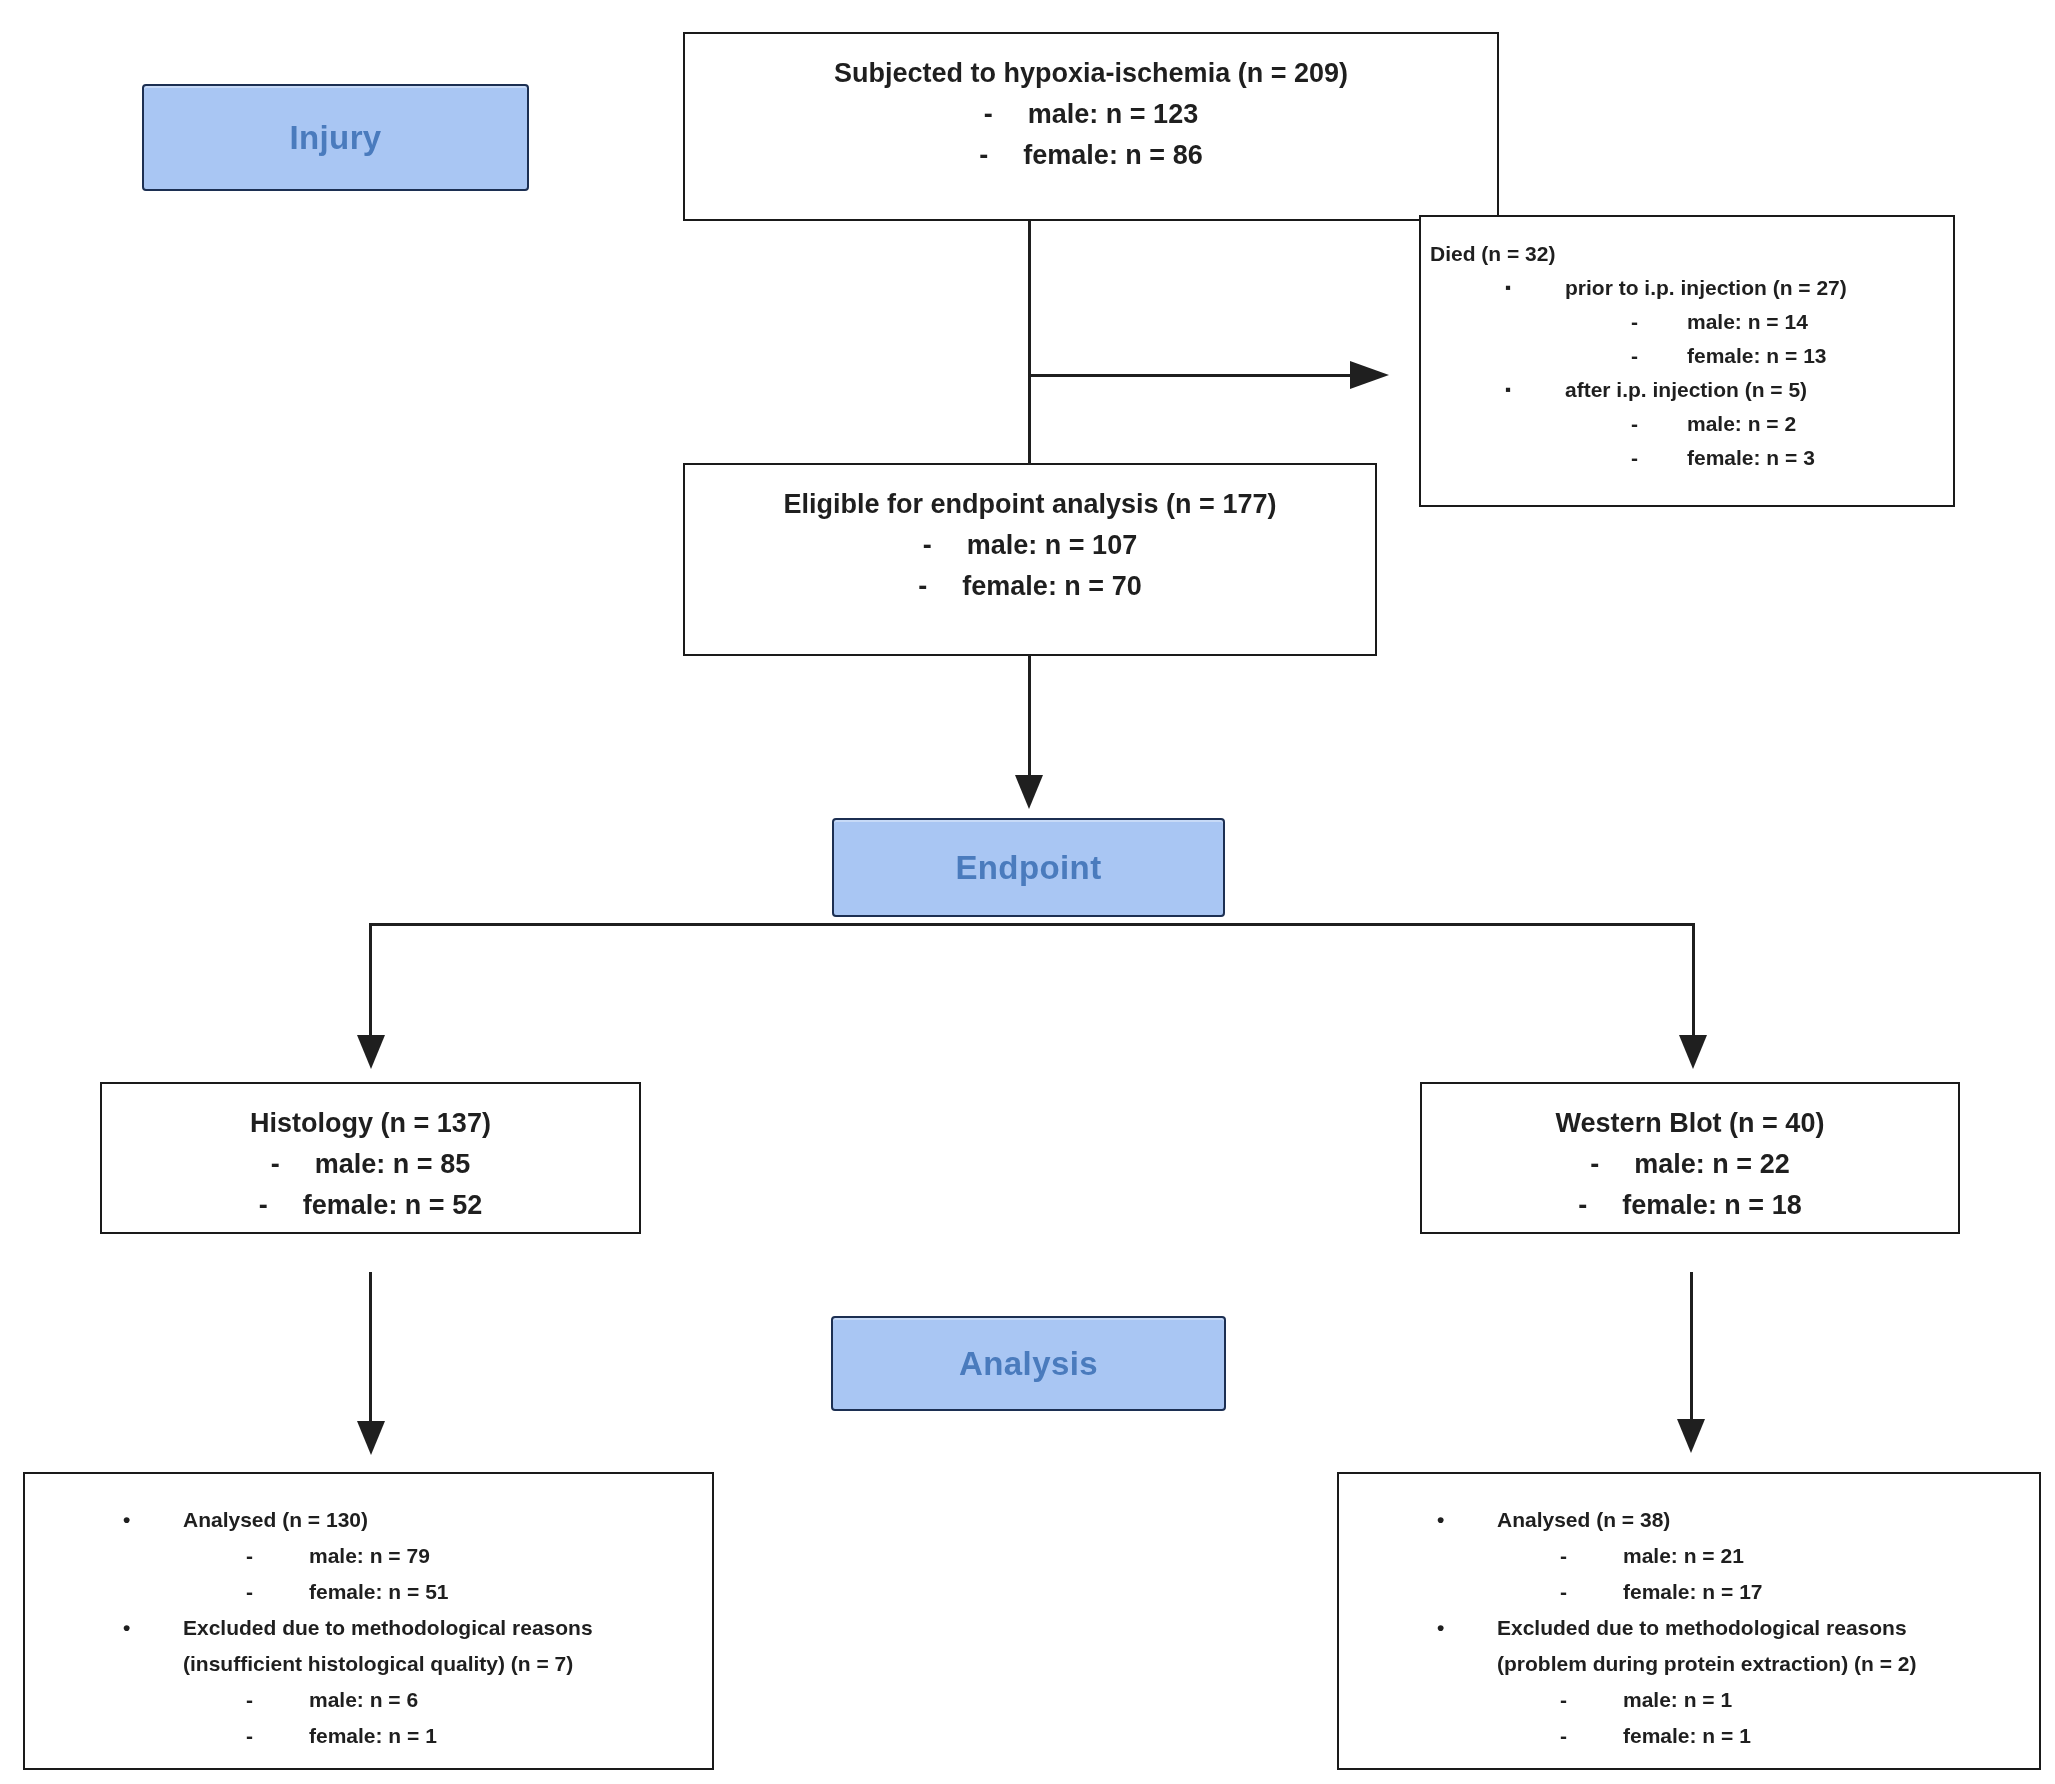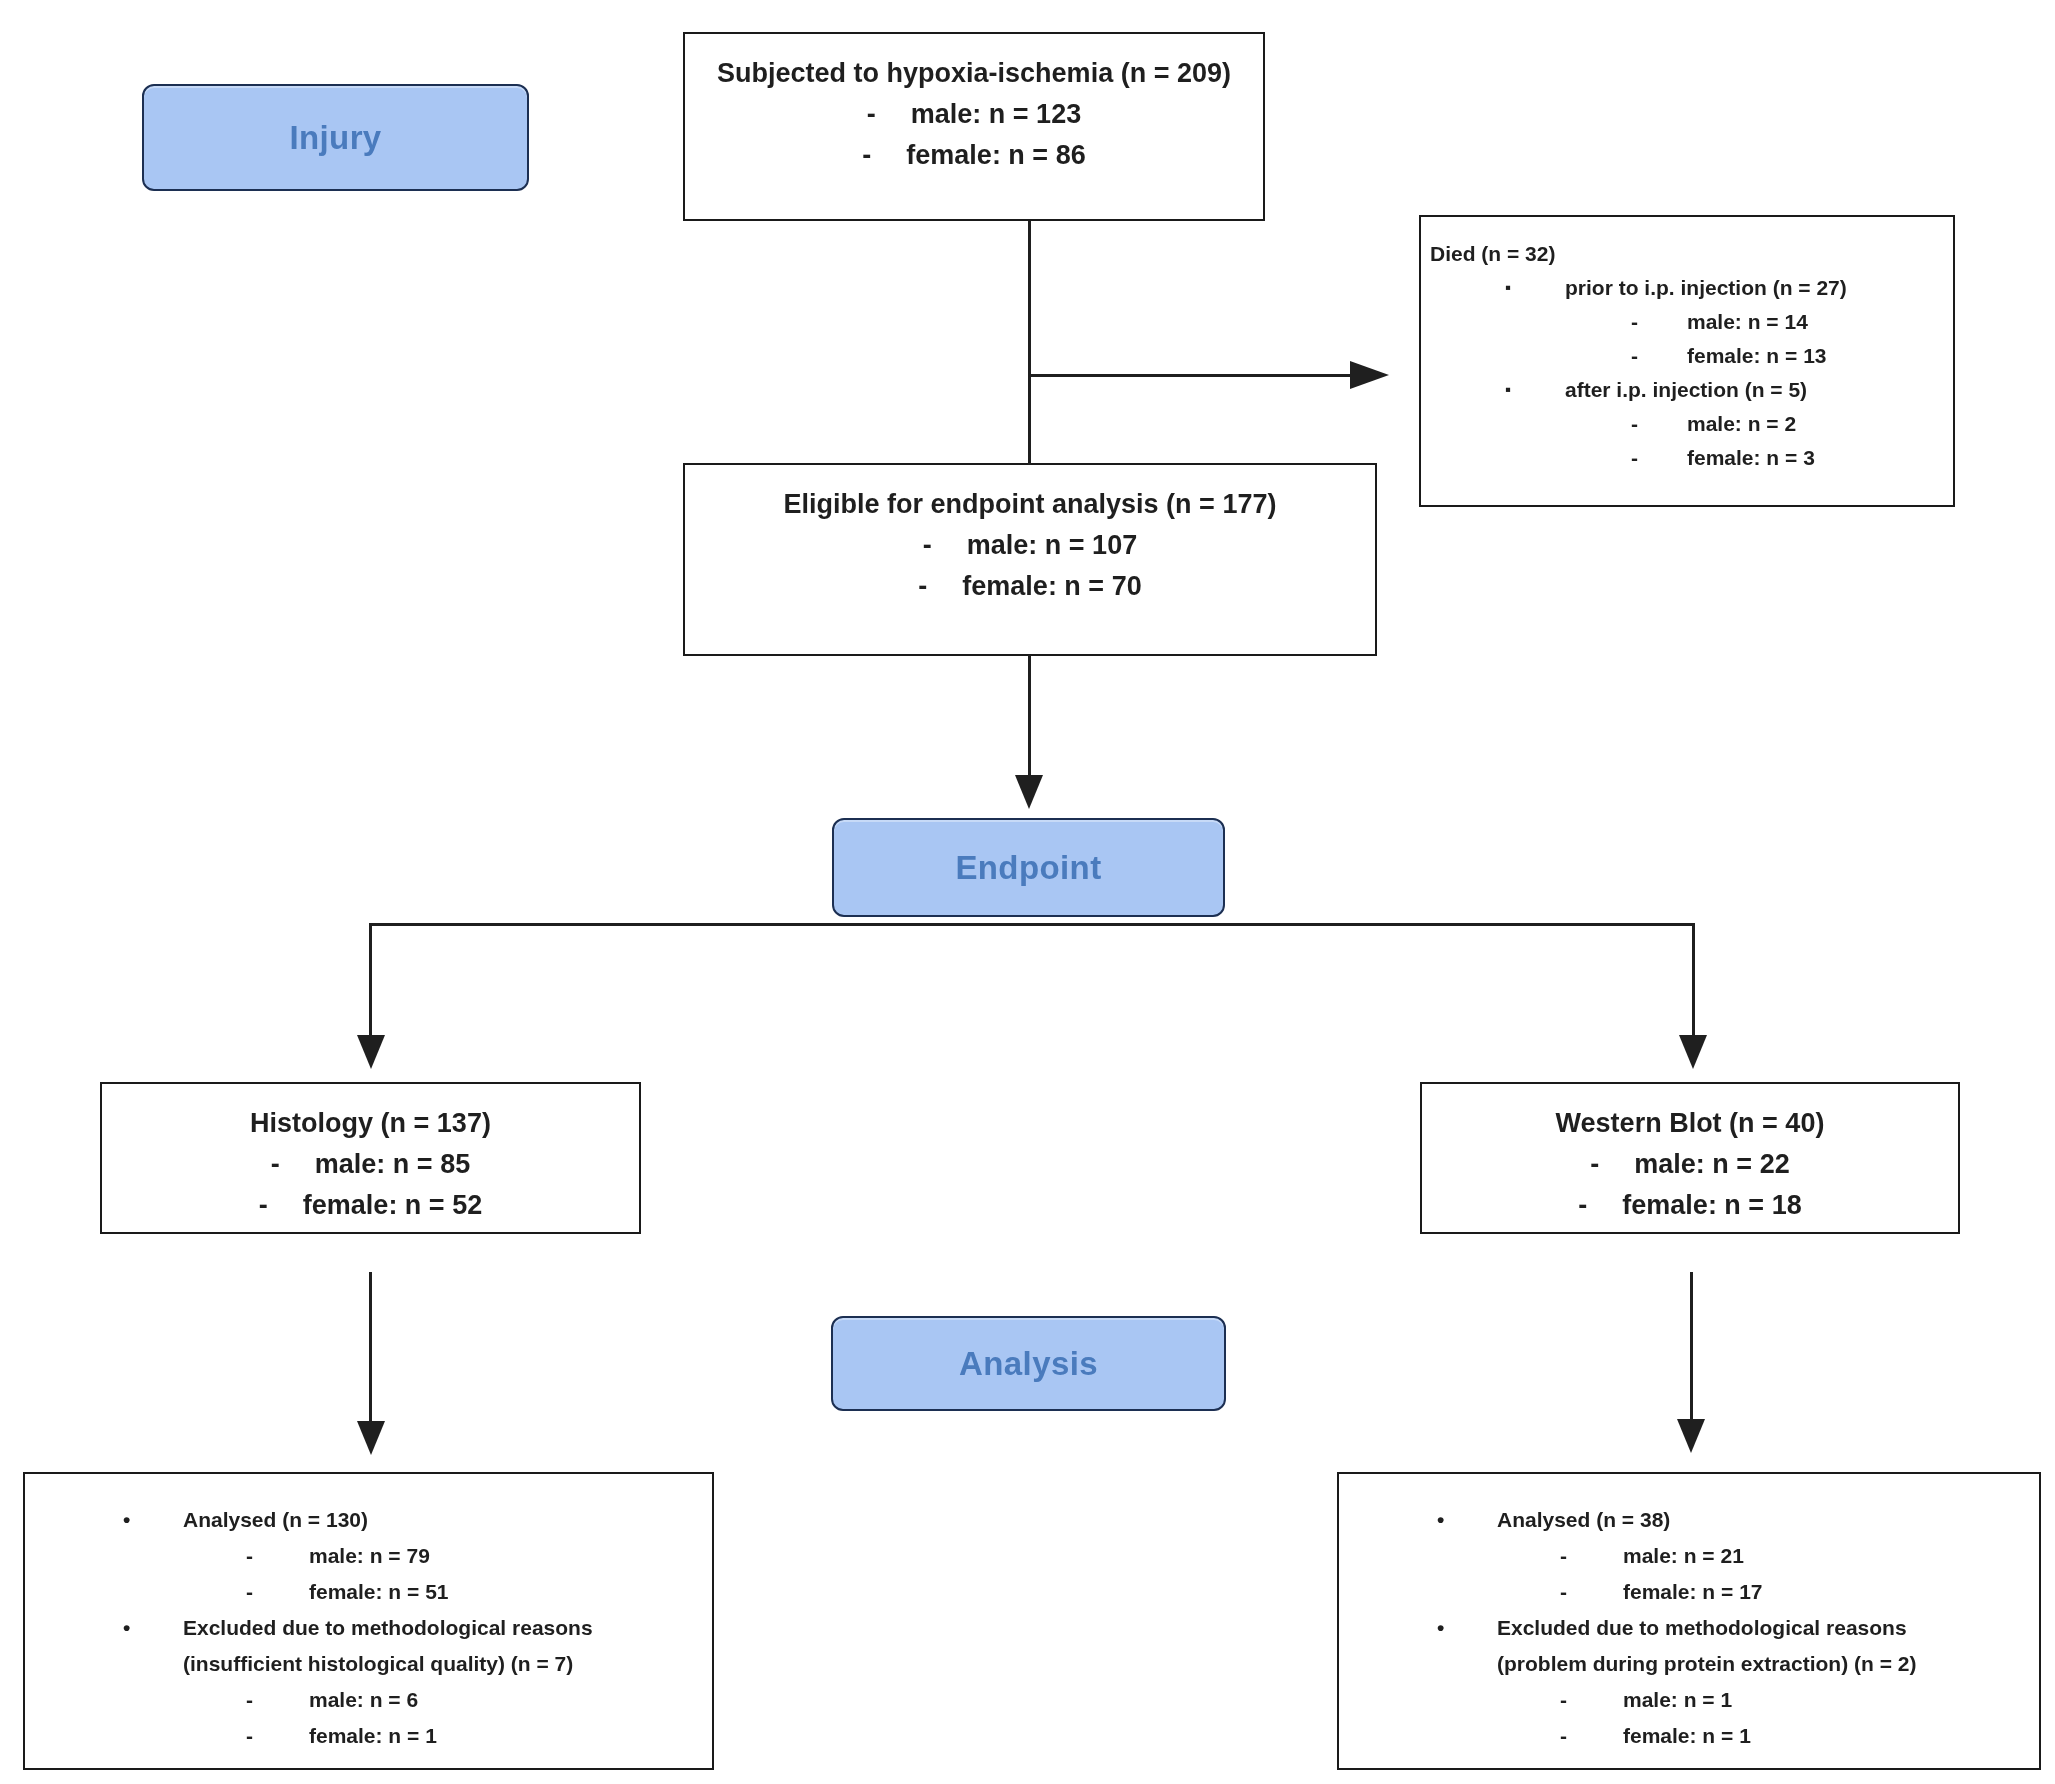--- a/index.html
+++ b/index.html
@@ -9,21 +9,21 @@
   html,body{margin:0;padding:0;background:var(--bg);}
   .canvas{
     position:relative;width:2056px;height:1785px;background:var(--bg);
     font-family:"Liberation Sans", sans-serif;color:var(--text);
     overflow:hidden;
   }
   
   .stage{
     position:absolute;display:flex;align-items:center;justify-content:center;
     background:var(--stagefill);border:2.8px solid var(--stageborder);
-    border-radius:12px;box-sizing:border-box;
+    border-radius:4px;box-sizing:border-box;
     box-shadow:inset 0 2.1px 0 rgba(255,255,255,.35);
   }
   .stage span{
     font-size:33px;font-weight:700;color:var(--stagetext);letter-spacing:0.4px;
   }
   
   .nodebox{
     position:absolute;background:#fff;border:2.8px solid var(--boxborder);
     box-sizing:border-box;font-weight:600;
   }
@@ -69,21 +69,21 @@
   <div class="stage" style="left:142px;top:84px;width:387px;height:107px">
     <span>Injury</span>
   </div>
   <div class="stage" style="left:831px;top:1316px;width:395px;height:95px">
     <span>Analysis</span>
   </div>
   <div class="stage" style="left:832px;top:818px;width:393px;height:99px">
     <span>Endpoint</span>
   </div>
 
-  <div class="nodebox center" style="left:683px;top:32px;width:582px;height:189px">
+  <div class="nodebox center" style="left:683px;top:32px;width:816px;height:189px">
     <div class="title">Subjected to hypoxia-ischemia (n = 209)</div>
     <div>
 
         <div class="drow">
           <span class="dash">-</span>
           <span class="dtext">male: n = 123</span>
         </div>
 
         <div class="drow">
           <span class="dash">-</span>

